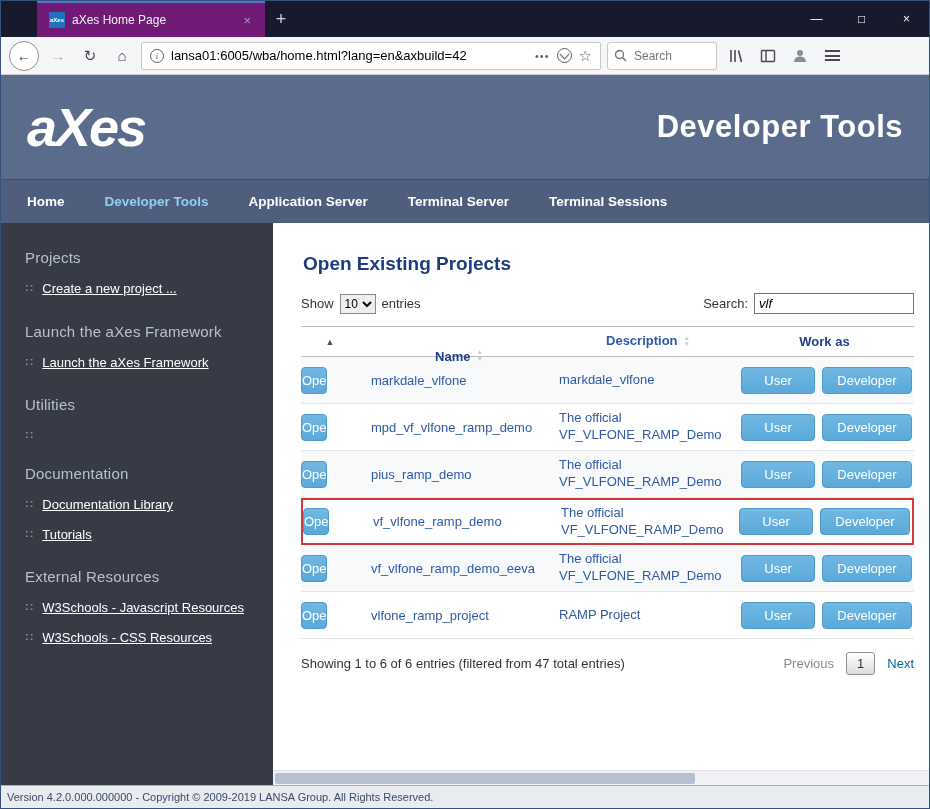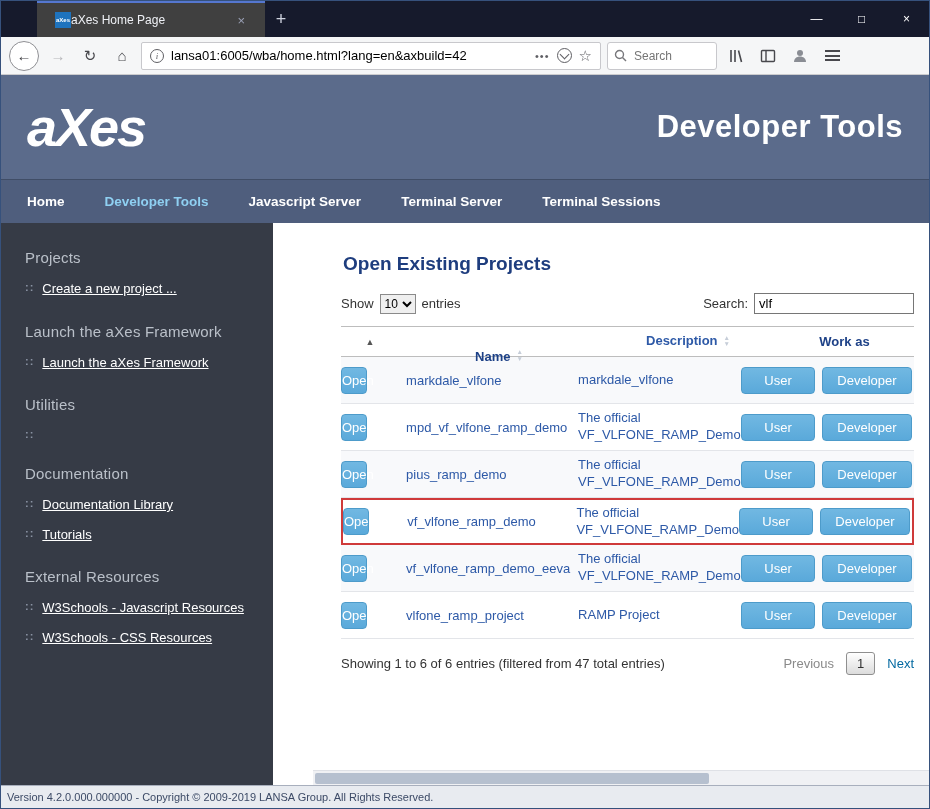--- a/index.html
+++ b/index.html
@@ -1,21 +1,21 @@
 <!DOCTYPE html>
 <html><head>
 <meta charset="utf-8">
 <style>
   * { margin:0; padding:0; box-sizing:border-box; }
   body { font-family:"Liberation Sans", sans-serif; background:#fff; }
   .window { width:930px; height:809px; border:1px solid #36517c; display:flex; flex-direction:column; overflow:hidden; background:#fff; }
 
   
   .titlebar { height:36px; background:#161a2c; display:flex; align-items:stretch; flex-shrink:0; }
-  .tab { width:228px; margin-left:36px; background:#404040; border-top:2px solid #5577d0; display:flex; align-items:center; padding:0 18px; cursor:default; }
+  .tab { width:228px; margin-left:36px; background:#701a75; border-top:2px solid #5577d0; display:flex; align-items:center; padding:0 12px; gap:7px; cursor:default; }
   .favicon { width:16px; height:16px; background:#1e73be; color:#fff; font-size:6px; font-weight:bold; display:flex; align-items:center; justify-content:center; flex-shrink:0; }
   .tab-title { color:#eef0f5; font-size:12px; flex:1; white-space:nowrap; overflow:hidden; }
   .tab-close { color:#9aa0b5; font-size:13px; padding:0 2px; }
   .newtab { color:#cfd3df; font-size:18px; width:32px; display:flex; align-items:center; justify-content:center; }
   .win-controls { margin-left:auto; display:flex; }
   .win-btn { width:45px; display:flex; align-items:center; justify-content:center; color:#fff; font-size:12px; }
 
   
   .navbar { height:38px; background:#f5f6f7; border-bottom:1px solid #ccccce; display:flex; align-items:center; padding:0 8px; gap:6px; flex-shrink:0; }
   .nav-icon { width:26px; height:26px; display:flex; align-items:center; justify-content:center; font-size:15px; color:#48484d; border-radius:3px; flex-shrink:0; }
@@ -37,35 +37,35 @@
   .page-header { height:104px; background:#5b6b8b; display:flex; align-items:center; justify-content:space-between; padding:0 26px; flex-shrink:0; }
   .logo { color:#fff; font-size:54px; font-weight:bold; font-style:italic; letter-spacing:-2px; }
   .dev-title { color:#fff; font-size:31px; font-weight:bold; letter-spacing:.5px; }
 
   
   .main-nav { height:44px; background:#4f5e7d; border-top:1px solid rgba(0,0,0,.18); display:flex; align-items:center; gap:40px; padding:0 26px; flex-shrink:0; }
   .nav-item { color:#fff; font-size:13.5px; font-weight:bold; cursor:pointer; white-space:nowrap; }
   .nav-item.active { color:#8fd0f2; }
 
   
-  .content { flex:1; display:flex; min-height:0;gap:40px; }
+  .content { flex:1; display:flex; min-height:0; }
   .sidebar { width:272px; background:#363b46; padding:26px 20px 0 24px; flex-shrink:0; overflow:hidden; }
   .side-section { margin-bottom:25px; }
   .side-heading { color:#bac0c9; font-size:15px; margin-bottom:14px; letter-spacing:.2px; }
   .side-link { display:flex; gap:8px; margin-bottom:12px; align-items:flex-start; cursor:pointer; }
   .bullet { color:#8a93a3; font-size:11px; font-weight:bold; letter-spacing:1px; margin-top:1px; flex-shrink:0; }
   .side-link a { color:#fff; font-size:13px; text-decoration:underline; line-height:1.35; max-width:205px; display:inline-block; }
 
   .main { flex:1; background:#fff; position:relative; padding:26px 15px 0 28px; min-width:0; }
   .page-title { color:#1e3d7e; font-size:19px; font-weight:600; margin:4px 0 18px 2px; }
   .controls { display:flex; justify-content:space-between; align-items:center; font-size:13px; color:#333; }
   .show-ctl { display:flex; align-items:center; gap:6px; }
   .show-ctl select { font-size:12px; border:1px solid #8a8a8a; height:20px; font-family:inherit; }
   .search-ctl { display:flex; align-items:center; gap:6px; }
-  .search-ctl input { width:160px; height:21px; border:1px solid #767676; font-size:13px; padding:0 4px; font-family:inherit; }
+  .search-ctl input { width:160px; height:21px; border:1px solid #767676; font-size:13px; padding:0 4px; font-family:inherit;font-style:italic; }
 
   
   .tbl { margin-top:12px; border-top:1px solid #bdbdbd; }
   .thead { display:flex; align-items:center; height:30px; border-bottom:1px solid #bdbdbd; font-weight:bold; color:#1d4187; font-size:13px; }
   .trow { display:flex; align-items:center; height:47px; border-bottom:1px solid #e3e5e9; }
   .trow.odd { background:#f8f9fb; }
   .trow.hl { border:2px solid #cf3a3a; }
   .c-open { width:58px; display:flex; align-items:center; }
   .thead .c-open { justify-content:center; }
   .c-name { width:200px; padding-left:12px; color:#2d59a7; font-size:13px; }
@@ -156,21 +156,21 @@
   </div>
 
   <div class="page-header">
     <div class="logo">aXes</div>
     <div class="dev-title">Developer Tools</div>
   </div>
 
   <div class="main-nav">
     <div class="nav-item">Home</div>
     <div class="nav-item active">Developer Tools</div>
-    <div class="nav-item">Javascript Server</div>
+    <div class="nav-item">Application Server</div>
     <div class="nav-item">Terminal Server</div>
     <div class="nav-item">Terminal Sessions</div>
   </div>
 
   <div class="content">
 
     <div class="sidebar">
       <div class="side-section">
         <div class="side-heading">Projects</div>
         <div class="side-link">

